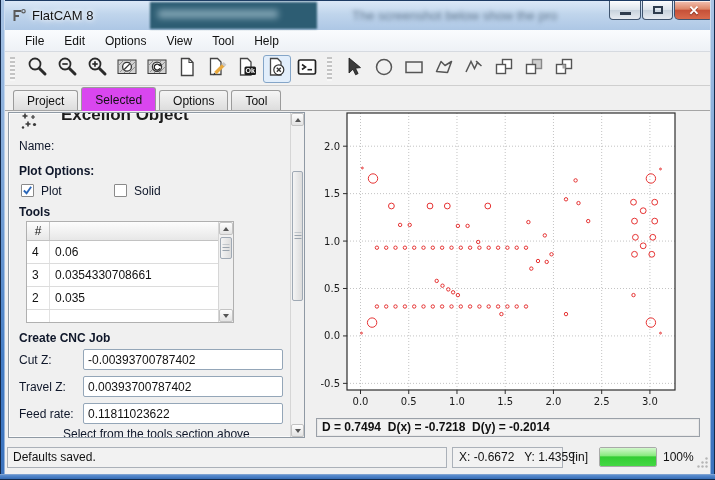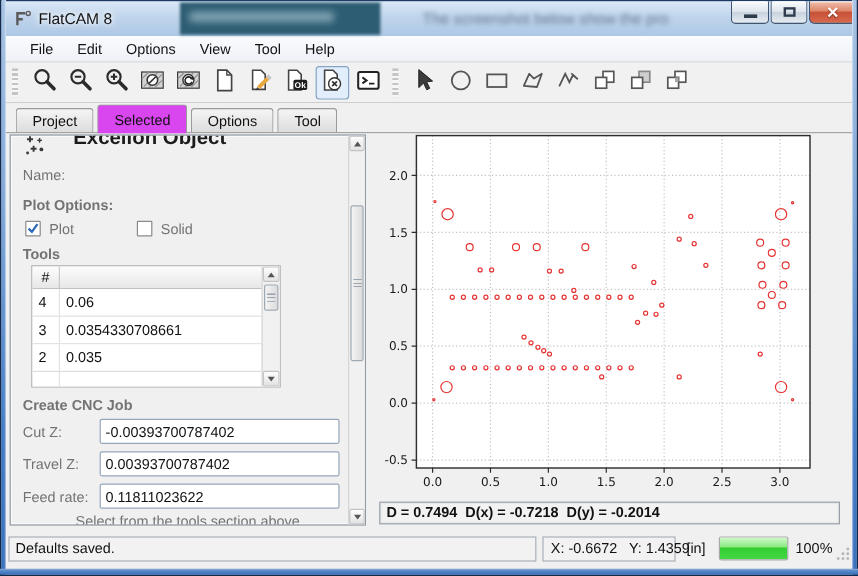--- a/index.html
+++ b/index.html
@@ -55,21 +55,21 @@
     background:linear-gradient(180deg,#f5f5f5,#dddddd);border:1px solid #9b9b9b;border-bottom:none;
     border-radius:3px 3px 0 0;margin-right:3px;}
   .tab.active{height:24px;background:#d946ef;margin-bottom:-1px;position:relative;z-index:6;}
   
   .content{position:absolute;left:5px;right:5px;top:111px;bottom:39px;background:#f0f0f0;}
   .panel{position:absolute;left:3px;top:1px;width:297px;height:326px;border:1px solid #8f99a4;
     background:#f0f0f0;box-shadow:inset 0 0 0 1px #fbfbfb;overflow:hidden;}
   .obj-title-wrap{position:absolute;left:28px;top:0;width:225px;height:15px;overflow:hidden;margin-left:24px;}
   .obj-title{font-size:17px;font-weight:bold;color:#1c1c1c;margin-top:-8px;}
   .obj-icon{position:absolute;left:11px;top:0px;}
-  .plabel{position:absolute;font-size:12px;color:#737373;}
+  .plabel{position:absolute;font-size:12px;color:#0f172a;}
   .plabel.bold{font-weight:bold;}
   .pinput{position:absolute;height:21px;border:1px solid #94a6b8;border-radius:2px;background:#fff;
     font-family:"Liberation Sans",sans-serif;font-size:12px;color:#111;padding:0 4px;}
   .cb{position:absolute;width:13px;height:13px;border:1px solid #8a8a8a;background:#fff;border-radius:1px;}
   
   .tools-table{position:absolute;left:17px;top:108px;width:208px;height:102px;border:1px solid #b0b0b0;
     background:#fff;overflow:hidden;}
   .tt-header{display:flex;height:19px;background:linear-gradient(180deg,#fdfdfd,#e7e7e7);
     border-bottom:1px solid #c2c2c2;font-size:12px;color:#111;}
   .tt-h{display:flex;align-items:center;justify-content:center;border-right:1px solid #c9c9c9;}

